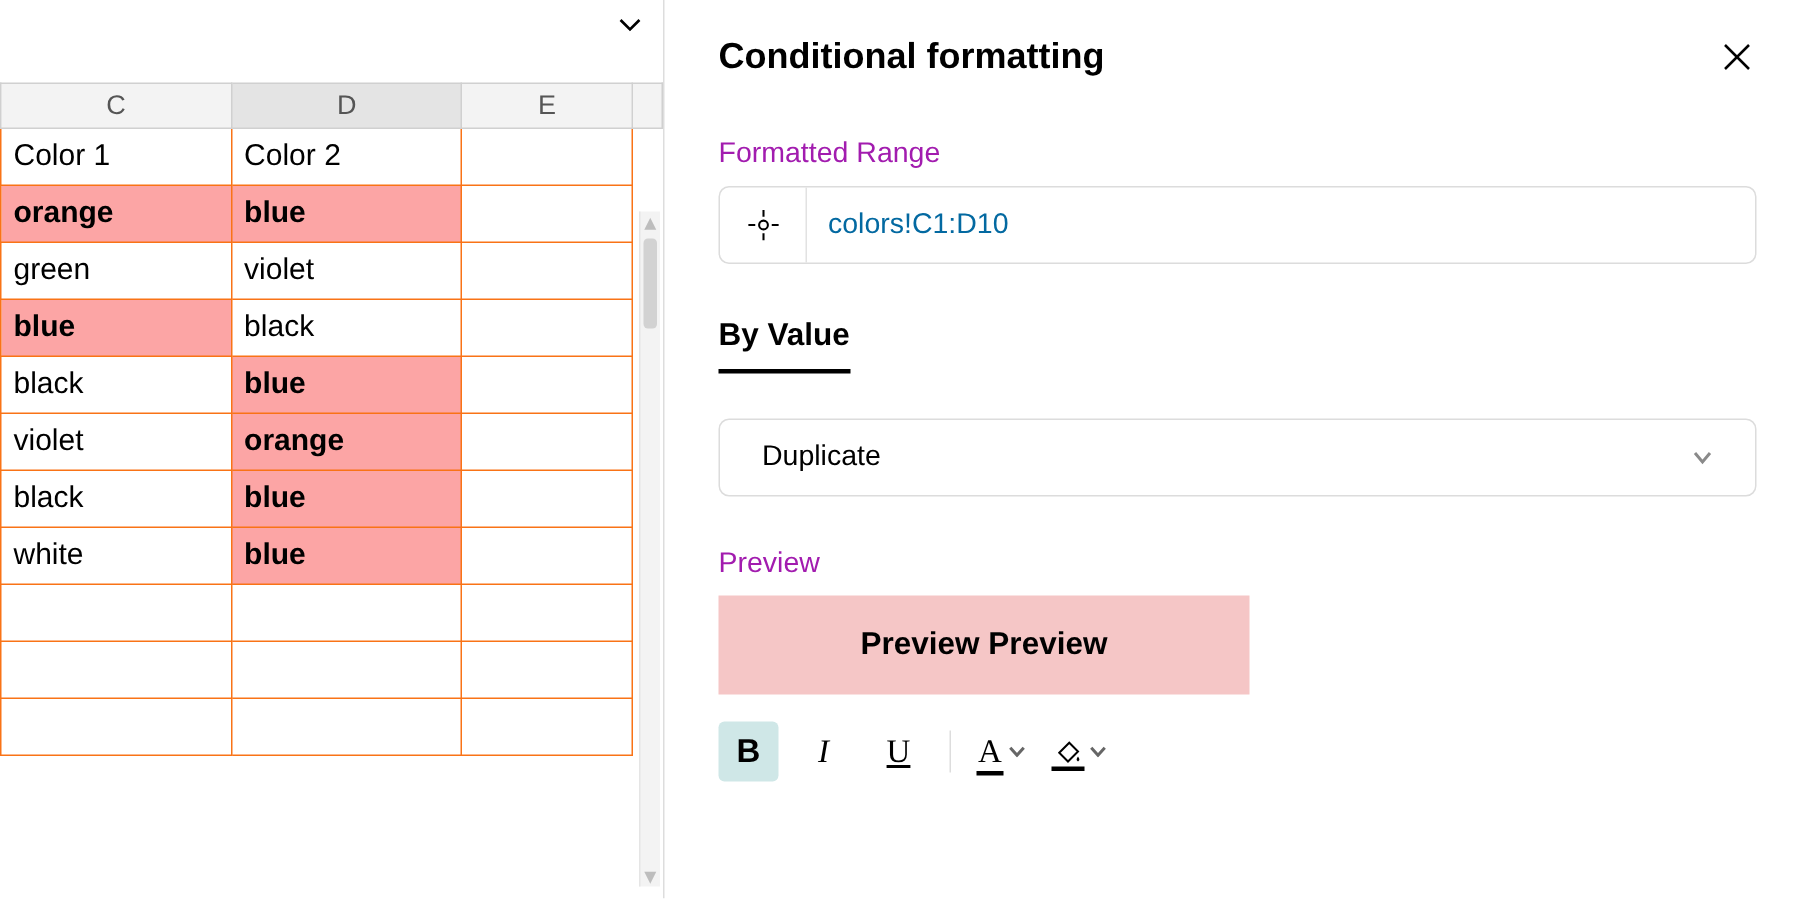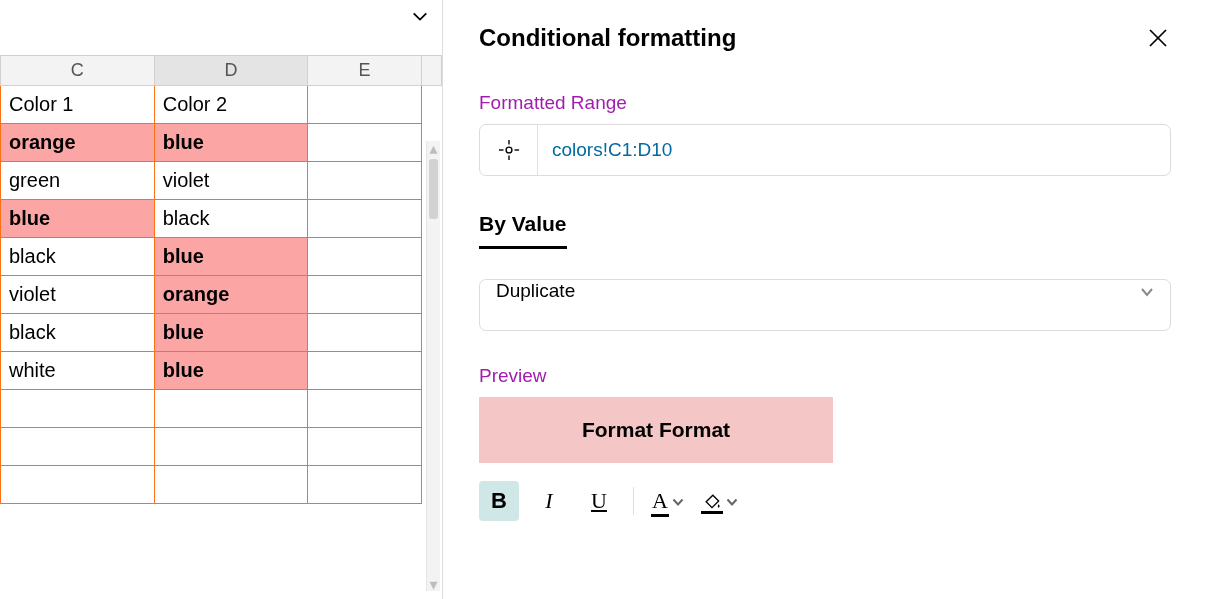--- a/index.html
+++ b/index.html
@@ -83,23 +83,23 @@
     flex: 1; border: none; outline: none; padding: 0 14px; font-size: 19px; color: #0369a1;
     background: transparent; font-family: inherit;
   }
   .tabs { display: flex; gap: 28px; border-bottom: 0; margin-bottom: 30px; }
   .tab {
     font-size: 21px; font-weight: 600; padding-bottom: 10px; cursor: pointer;
     color: #b7b7b7; border-bottom: 3px solid transparent;
   }
   .tab.active { color: #000000; border-bottom-color: #000; }
   .select-box {
-    display: flex; align-items: flex-start; justify-content: space-between;
+    display: flex; align-items: center; justify-content: space-between;
     border: 1px solid #dcdcdc; border-radius: 7px; height: 52px;
-    padding: 0 16px; font-size: 19px; margin-bottom: 34px; cursor: pointer;
+    padding: 0 28px; font-size: 19px; margin-bottom: 34px; cursor: pointer;
   }
   .select-box .chev svg { width: 14px; height: 10px; stroke: #8a8a8a; stroke-width: 2; fill: none; }
   .preview-swatch {
     width: 354px; height: 66px; background: #f5c6c6;
     display: flex; align-items: center; justify-content: center;
     font-size: 21px; font-weight: 700; margin-bottom: 18px;
   }
   .fmt-toolbar { display: flex; align-items: center; gap: 10px; }
   .fmt-btn {
     width: 40px; height: 40px; display: flex; align-items: center; justify-content: center;
@@ -256,21 +256,21 @@
     </div>
 
     <div class="select-box">
       <span>Duplicate</span>
       <span class="chev"><svg viewBox="0 0 14 10">
             <polyline points="2,2 7,8 12,2"></polyline>
           </svg></span>
     </div>
 
     <div class="section-label">Preview</div>
-    <div class="preview-swatch">Format Format</div>
+    <div class="preview-swatch">Preview Preview</div>
 
     <div class="fmt-toolbar">
       <div class="fmt-btn bold">B</div>
       <div class="fmt-btn italic">I</div>
       <div class="fmt-btn underline">
           <span>U</span>
         </div>
       <div class="fmt-sep"></div>
       <div class="fmt-combo">
         <span class="glyph textcolor">A</span>

